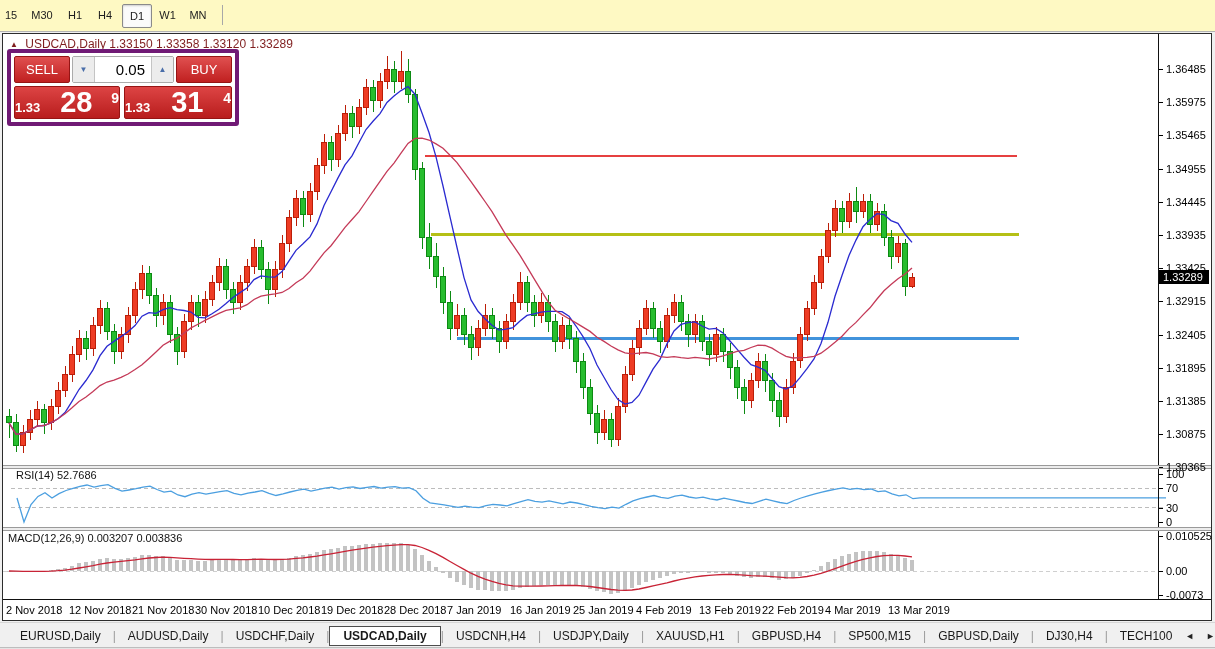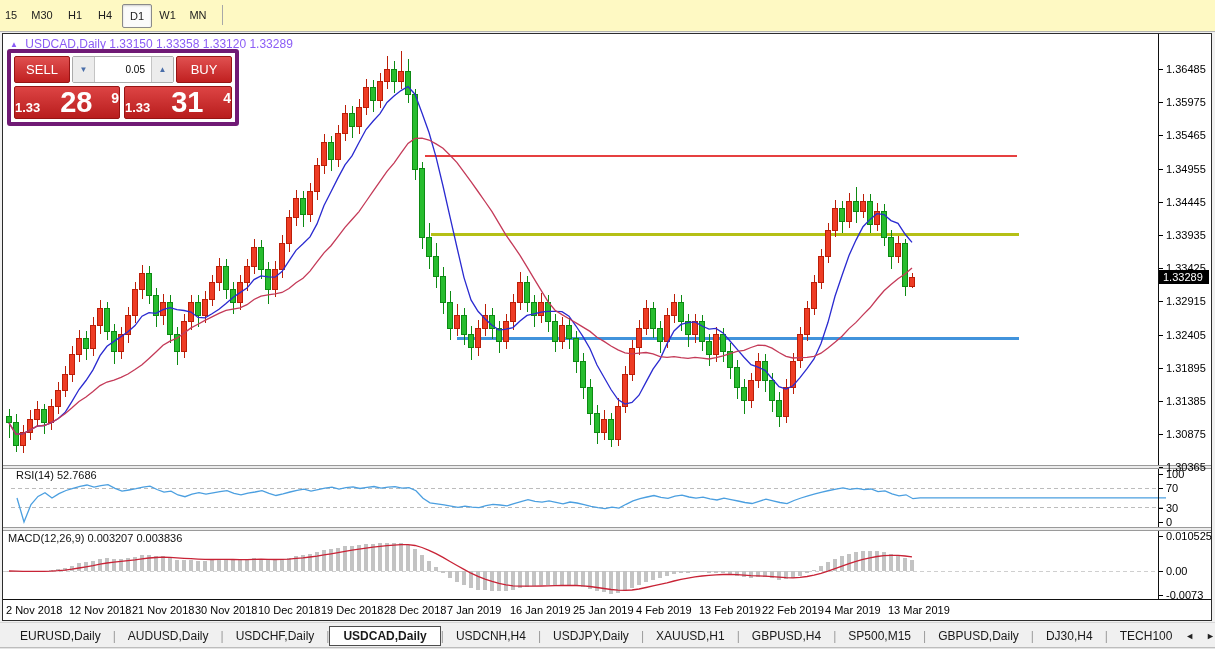--- a/index.html
+++ b/index.html
@@ -13,38 +13,38 @@
           font-size:11px;color:#1c1c1c;cursor:pointer;}
   .tf-btn.active{background:#fbfbfb;border:1px solid #8a8a8a;border-radius:2px;
                  box-shadow:inset 0 1px 2px rgba(0,0,0,.18);}
   .tb-sep{position:absolute;left:222px;top:5px;width:1px;height:20px;background:#a8a8a8;}
 
   
   #chartwin{position:absolute;left:2px;top:33px;width:1210px;height:588px;background:#fff;
             border:1px solid #2c2c2c;box-sizing:border-box;}
   #main-pane{position:absolute;left:0;top:0;width:1155px;height:431px;}
   #main-svg{position:absolute;left:0;top:0;}
-  #chart-title{position:absolute;left:7px;top:3px;font-size:12px;color:#8b5cf6;white-space:nowrap;}
+  #chart-title{position:absolute;left:7px;top:3px;font-size:12px;color:#7f1d1d;white-space:nowrap;}
   #chart-title .tri{font-size:8px;vertical-align:1px;margin-right:4px;}
   #chart-title b{font-weight:normal;}
 
   
   #trade-panel{position:absolute;left:4px;top:15px;width:232px;background:rgba(255,255,255,.85);
                border:4px solid #701a75;border-radius:3px;padding:3px;box-sizing:border-box;}
   .tp-row1{display:flex;height:27px;}
   .tp-btn{width:56px;height:27px;line-height:26px;text-align:center;color:#fff;font-size:13px;
           background:linear-gradient(#e05050,#c02020);border:1px solid #961414;border-radius:2px;
           cursor:pointer;box-sizing:border-box;}
   .stepper{flex:1;display:flex;margin:0 2px;border:1px solid #ababab;border-radius:2px;
            background:#fff;height:27px;box-sizing:border-box;}
   .step-btn{width:21px;background:#ececec;color:#4a6ea9;font-size:8px;line-height:25px;
             text-align:center;cursor:pointer;}
   .step-btn.dn{border-right:1px solid #c4c4c4;}
   .step-btn.up{border-left:1px solid #c4c4c4;}
-  .vol{flex:1;font-size:10px;color:#000;text-align:right;line-height:25px;padding-right:6px;}
+  .vol{flex:1;font-size:15px;color:#000;text-align:right;line-height:25px;padding-right:6px;}
   .tp-row2{display:flex;margin-top:3px;}
   .px-box{height:33px;color:#fff;background:linear-gradient(#dd4444,#b81d1d);
           border:1px solid #961414;border-radius:2px;display:flex;align-items:flex-end;
           justify-content:space-between;padding-bottom:2px;box-sizing:border-box;cursor:pointer;}
   .px-box.sell{width:110px;margin-right:4px;}
   .px-box.buy{width:112px;}
   .px-base{font-size:13px;font-weight:bold;margin-right:2px;line-height:17px;}
   .px-big{font-size:29px;font-weight:bold;line-height:27px;}
   .px-sup{font-size:14px;font-weight:bold;line-height:36px;vertical-align:top;margin-left:1px;}
 

